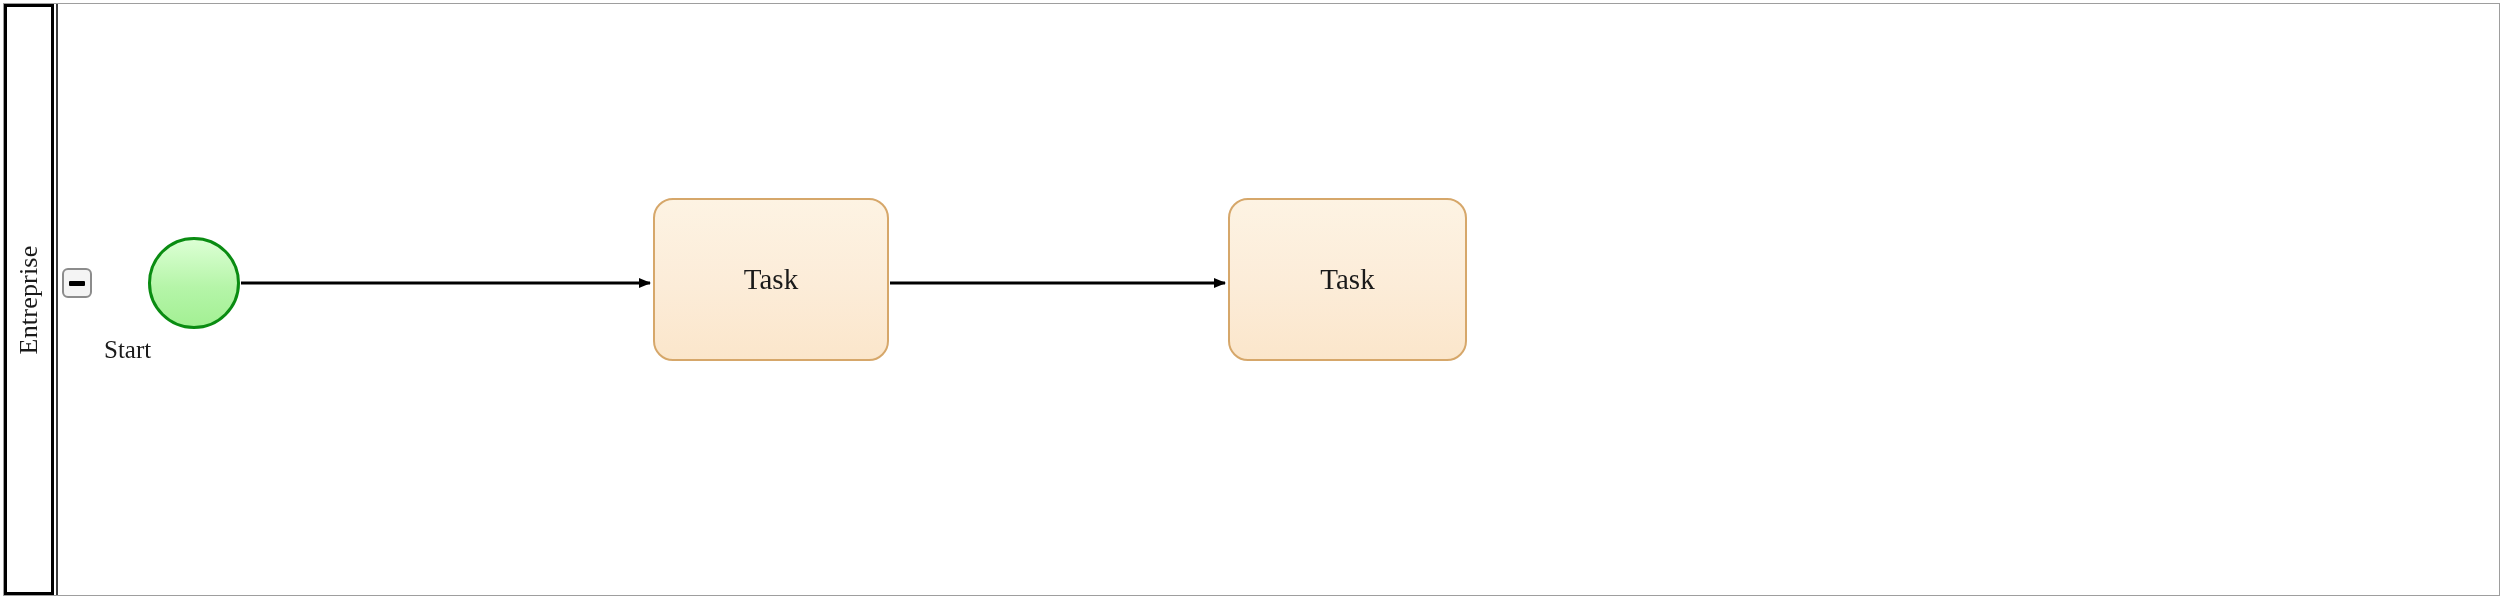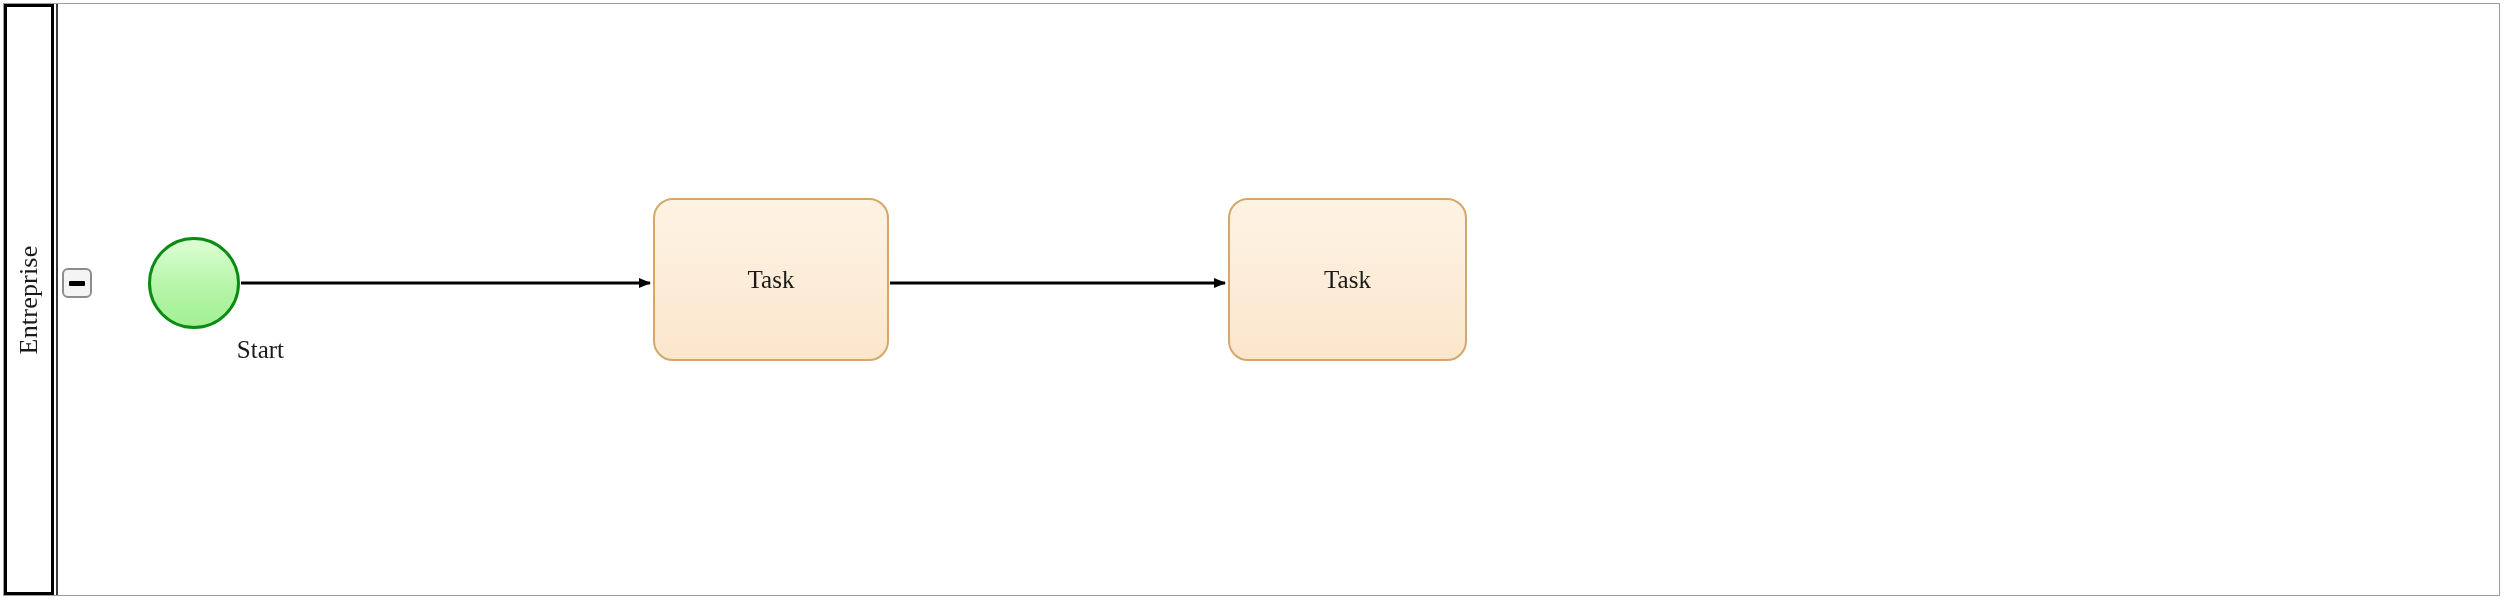--- a/index.html
+++ b/index.html
@@ -104,39 +104,39 @@
     border-radius: 50%;
     border: 3px solid #0a8c12;
     background: linear-gradient(180deg, #dcffd4 0%, #b5f5a8 55%, #a3f094 100%);
   }
 
   .start-label {
     position: absolute;
     left: 104px;
     top: 336px;
     width: 180px;
-    text-align: right;
+    text-align: left;
     font-size: 25px;
     color: #1a1a1a;
     font-family: "Liberation Serif", "DejaVu Serif", serif;
   }
 
   
   .task {
     position: absolute;
     box-sizing: border-box;
     border: 2px solid #d6a76a;
     border-radius: 20px;
     background: linear-gradient(180deg, #fdf3e3 0%, #fcecd8 55%, #fbe6cb 100%);
     display: flex;
     align-items: center;
     justify-content: center;
   }
   .task-label {
-    font-size: 25px;
+    font-size: 29px;
     color: #1a1a1a;
     font-family: "Liberation Serif", "DejaVu Serif", serif;
   }
 
   #task-1 {
     left: 653px;
     top: 198px;
     width: 236px;
     height: 163px;
   }

